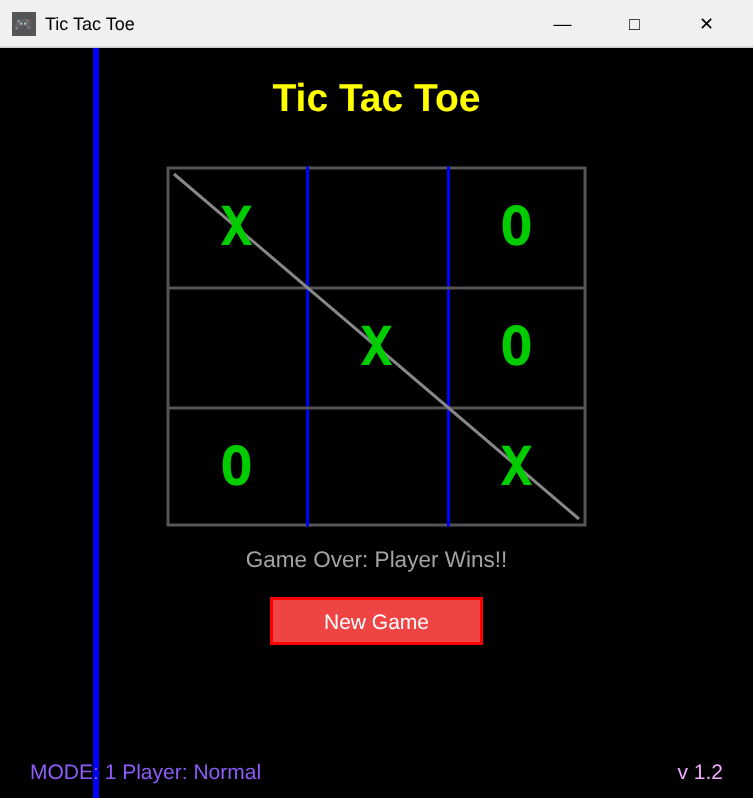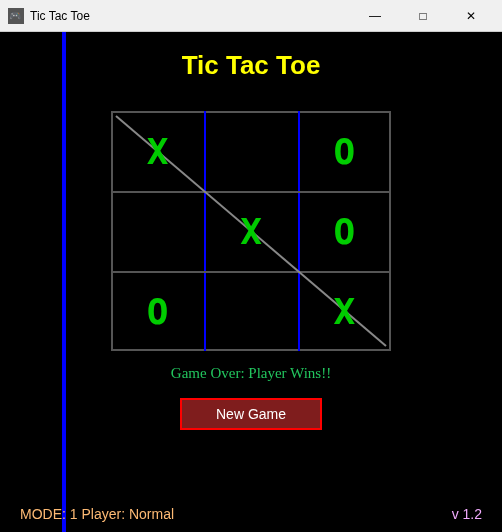--- a/index.html
+++ b/index.html
@@ -156,51 +156,50 @@
       align-items: center;
       justify-content: center;
       font-size: 36px;
       font-weight: bold;
       color: #00cc00;
       font-family: monospace;
     }
 
     
     .status-text {
-      color: #22c55e;
+      color: #a3a3a3;
       font-size: 15px;
       margin-top: 14px;
       text-align: right;
-      font-family: Liberation Serif, serif;
     }
 
     
     .new-game-btn {
       margin-top: 16px;
       padding: 6px 34px;
-      background: #7f1d1d;
+      background: #ef4444;
       color: #ffffff;
       border: 2px solid #ff0000;
       font-size: 14px;
       cursor: pointer;
     }
 
     
     .bottom-bar {
       position: absolute;
       bottom: 10px;
       left: 0;
       width: 100%;
       display: flex;
       justify-content: space-between;
       padding: 0 20px;
     }
 
     .mode-text {
-      color: #fdba74;
+      color: #8b5cf6;
       font-size: 14px;
     }
 
     .version-text {
       color: #f0abfc;
       font-size: 14px;
     }
   </style>
 </head>
 <body>

